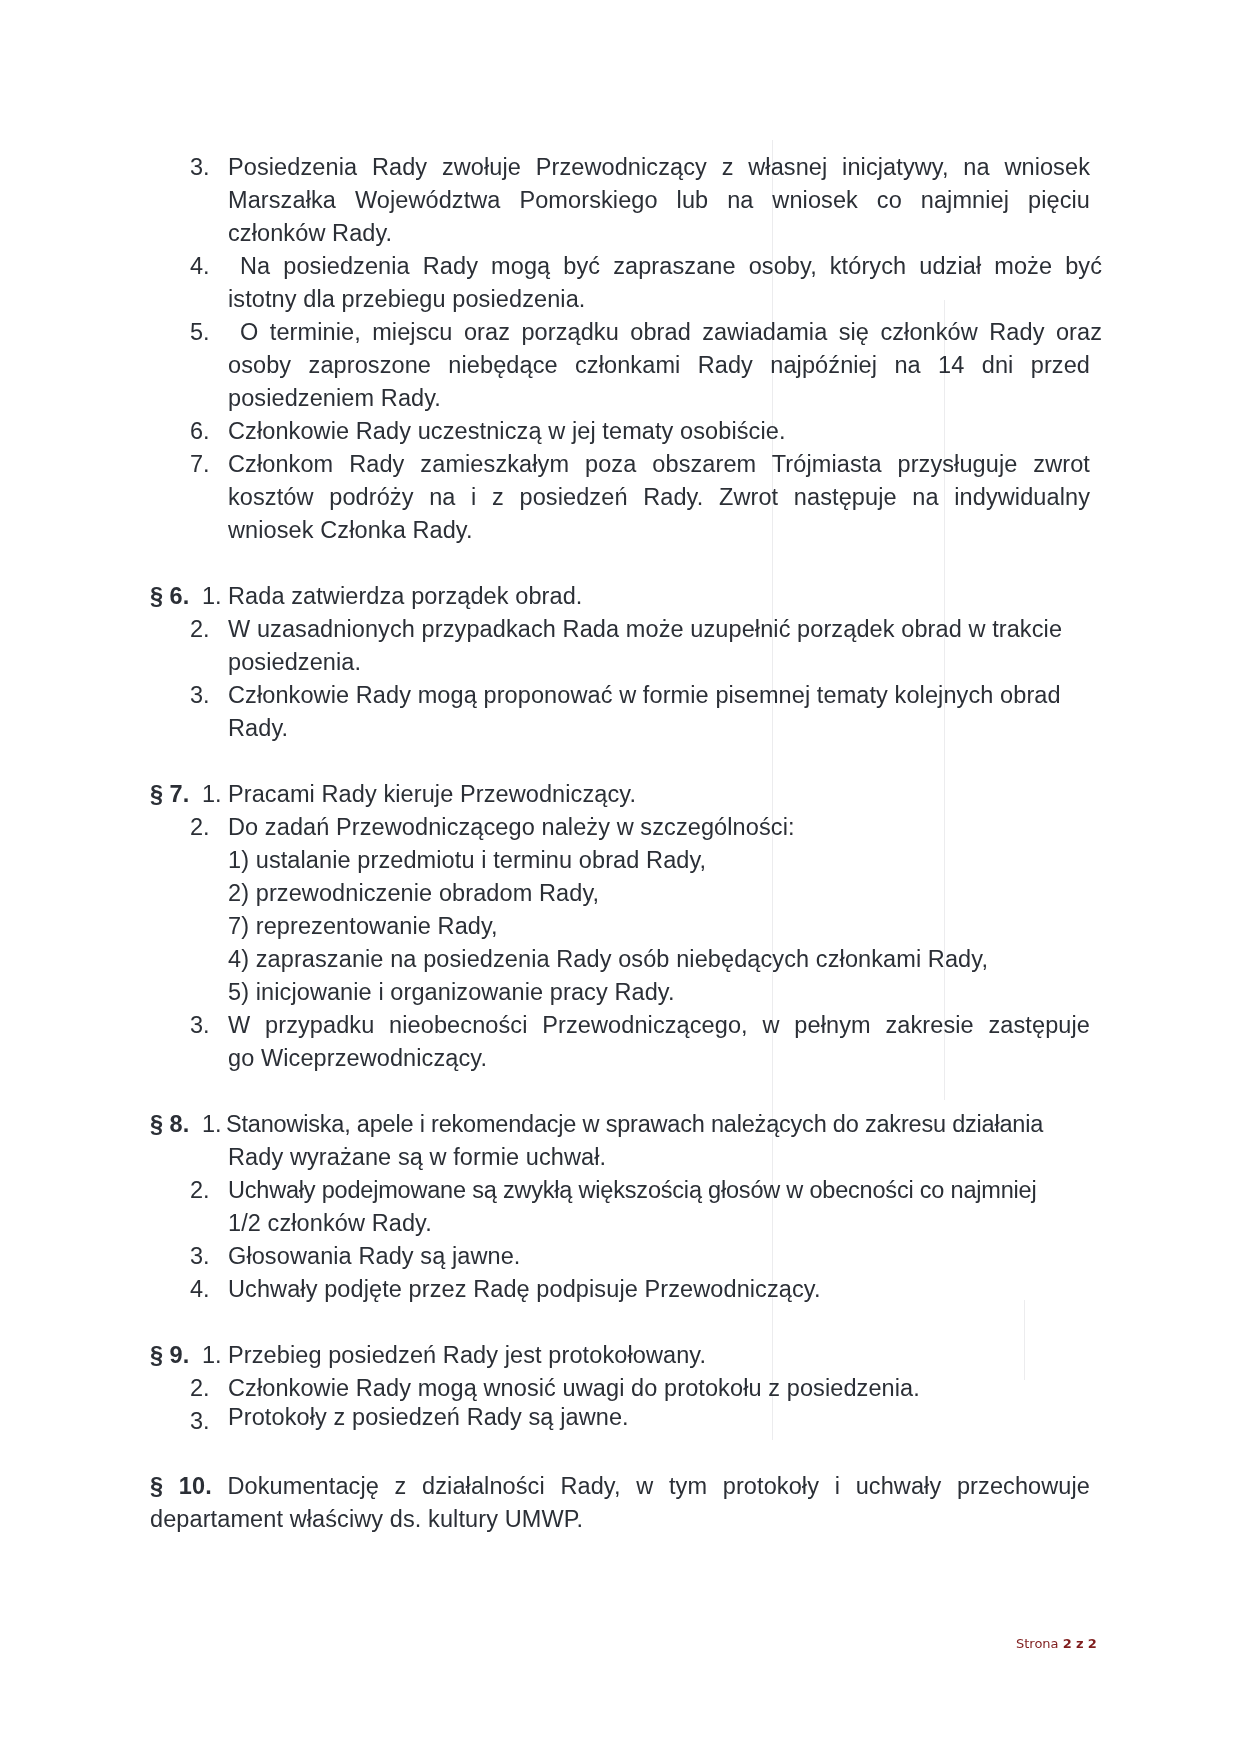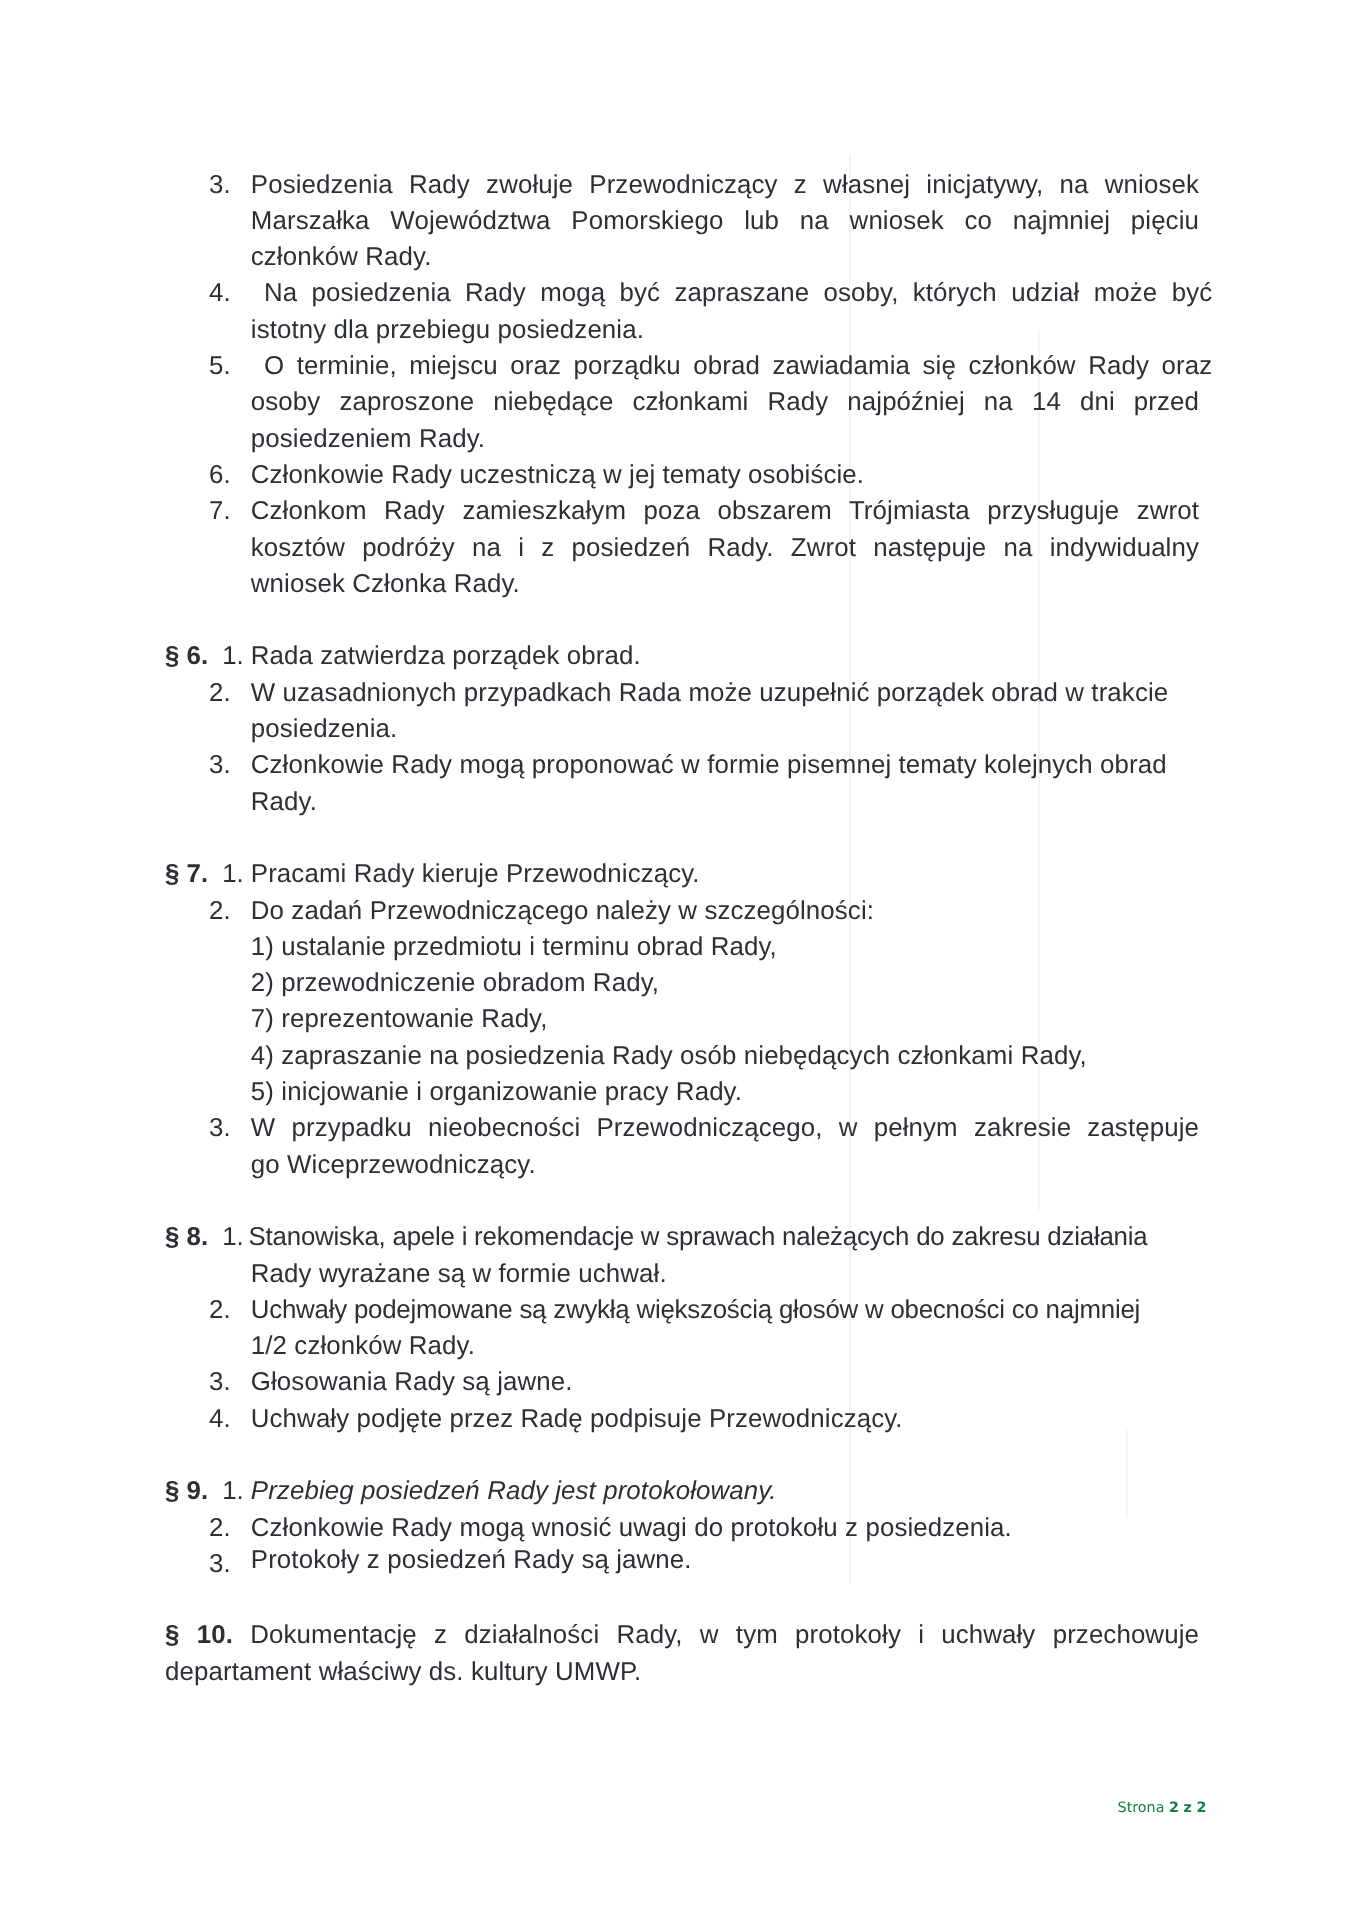--- a/index.html
+++ b/index.html
@@ -45,21 +45,21 @@
     }
     .sect {
       font-weight: bold;
     }
     .footer {
       position: absolute;
       left: 1016px;
       top: 1636px;
       font-family: "DejaVu Sans", sans-serif;
       font-size: 13px;
-      color: #15803d;
+      color: #7f1d1d;
     }
     .footer b { font-weight: bold; }
   </style>
 </head>
 <body>
 
 <div class="page">
 
   <div class="scan-line" style="left:772px; top:140px; height:1300px;"></div>
   <div class="scan-line" style="left:944px; top:300px; height:800px;"></div>
@@ -136,21 +136,21 @@
     <span class="num" style="left:190px; top:1240px;">3.</span>
     <div class="line" style="left:228px; top:1240px;">Głosowania Rady są jawne.</div>
 
     <span class="num" style="left:190px; top:1273px;">4.</span>
     <div class="line" style="left:228px; top:1273px;">Uchwały podjęte przez Radę podpisuje Przewodniczący.</div>
   </div>
 
   <div>
     <span class="num sect" style="left:150px; top:1339px;">§ 9.</span>
     <span class="num" style="left:202px; top:1339px;">1.</span>
-    <div class="line" style="left:228px; top:1339px;font-style:italic;">Przebieg posiedzeń Rady jest protokołowany.</div>
+    <div class="line" style="left:228px; top:1339px;">Przebieg posiedzeń Rady jest protokołowany.</div>
 
     <span class="num" style="left:190px; top:1372px;">2.</span>
     <div class="line" style="left:228px; top:1372px;">Członkowie Rady mogą wnosić uwagi do protokołu z posiedzenia.</div>
 
     <span class="num" style="left:190px; top:1405px;">3.</span>
     <div class="line" style="left:228px; top:1401px;">Protokoły z posiedzeń Rady są jawne.</div>
   </div>
 
   <div>
     <div class="line just" style="left:150px; top:1470px; width:940px;">

